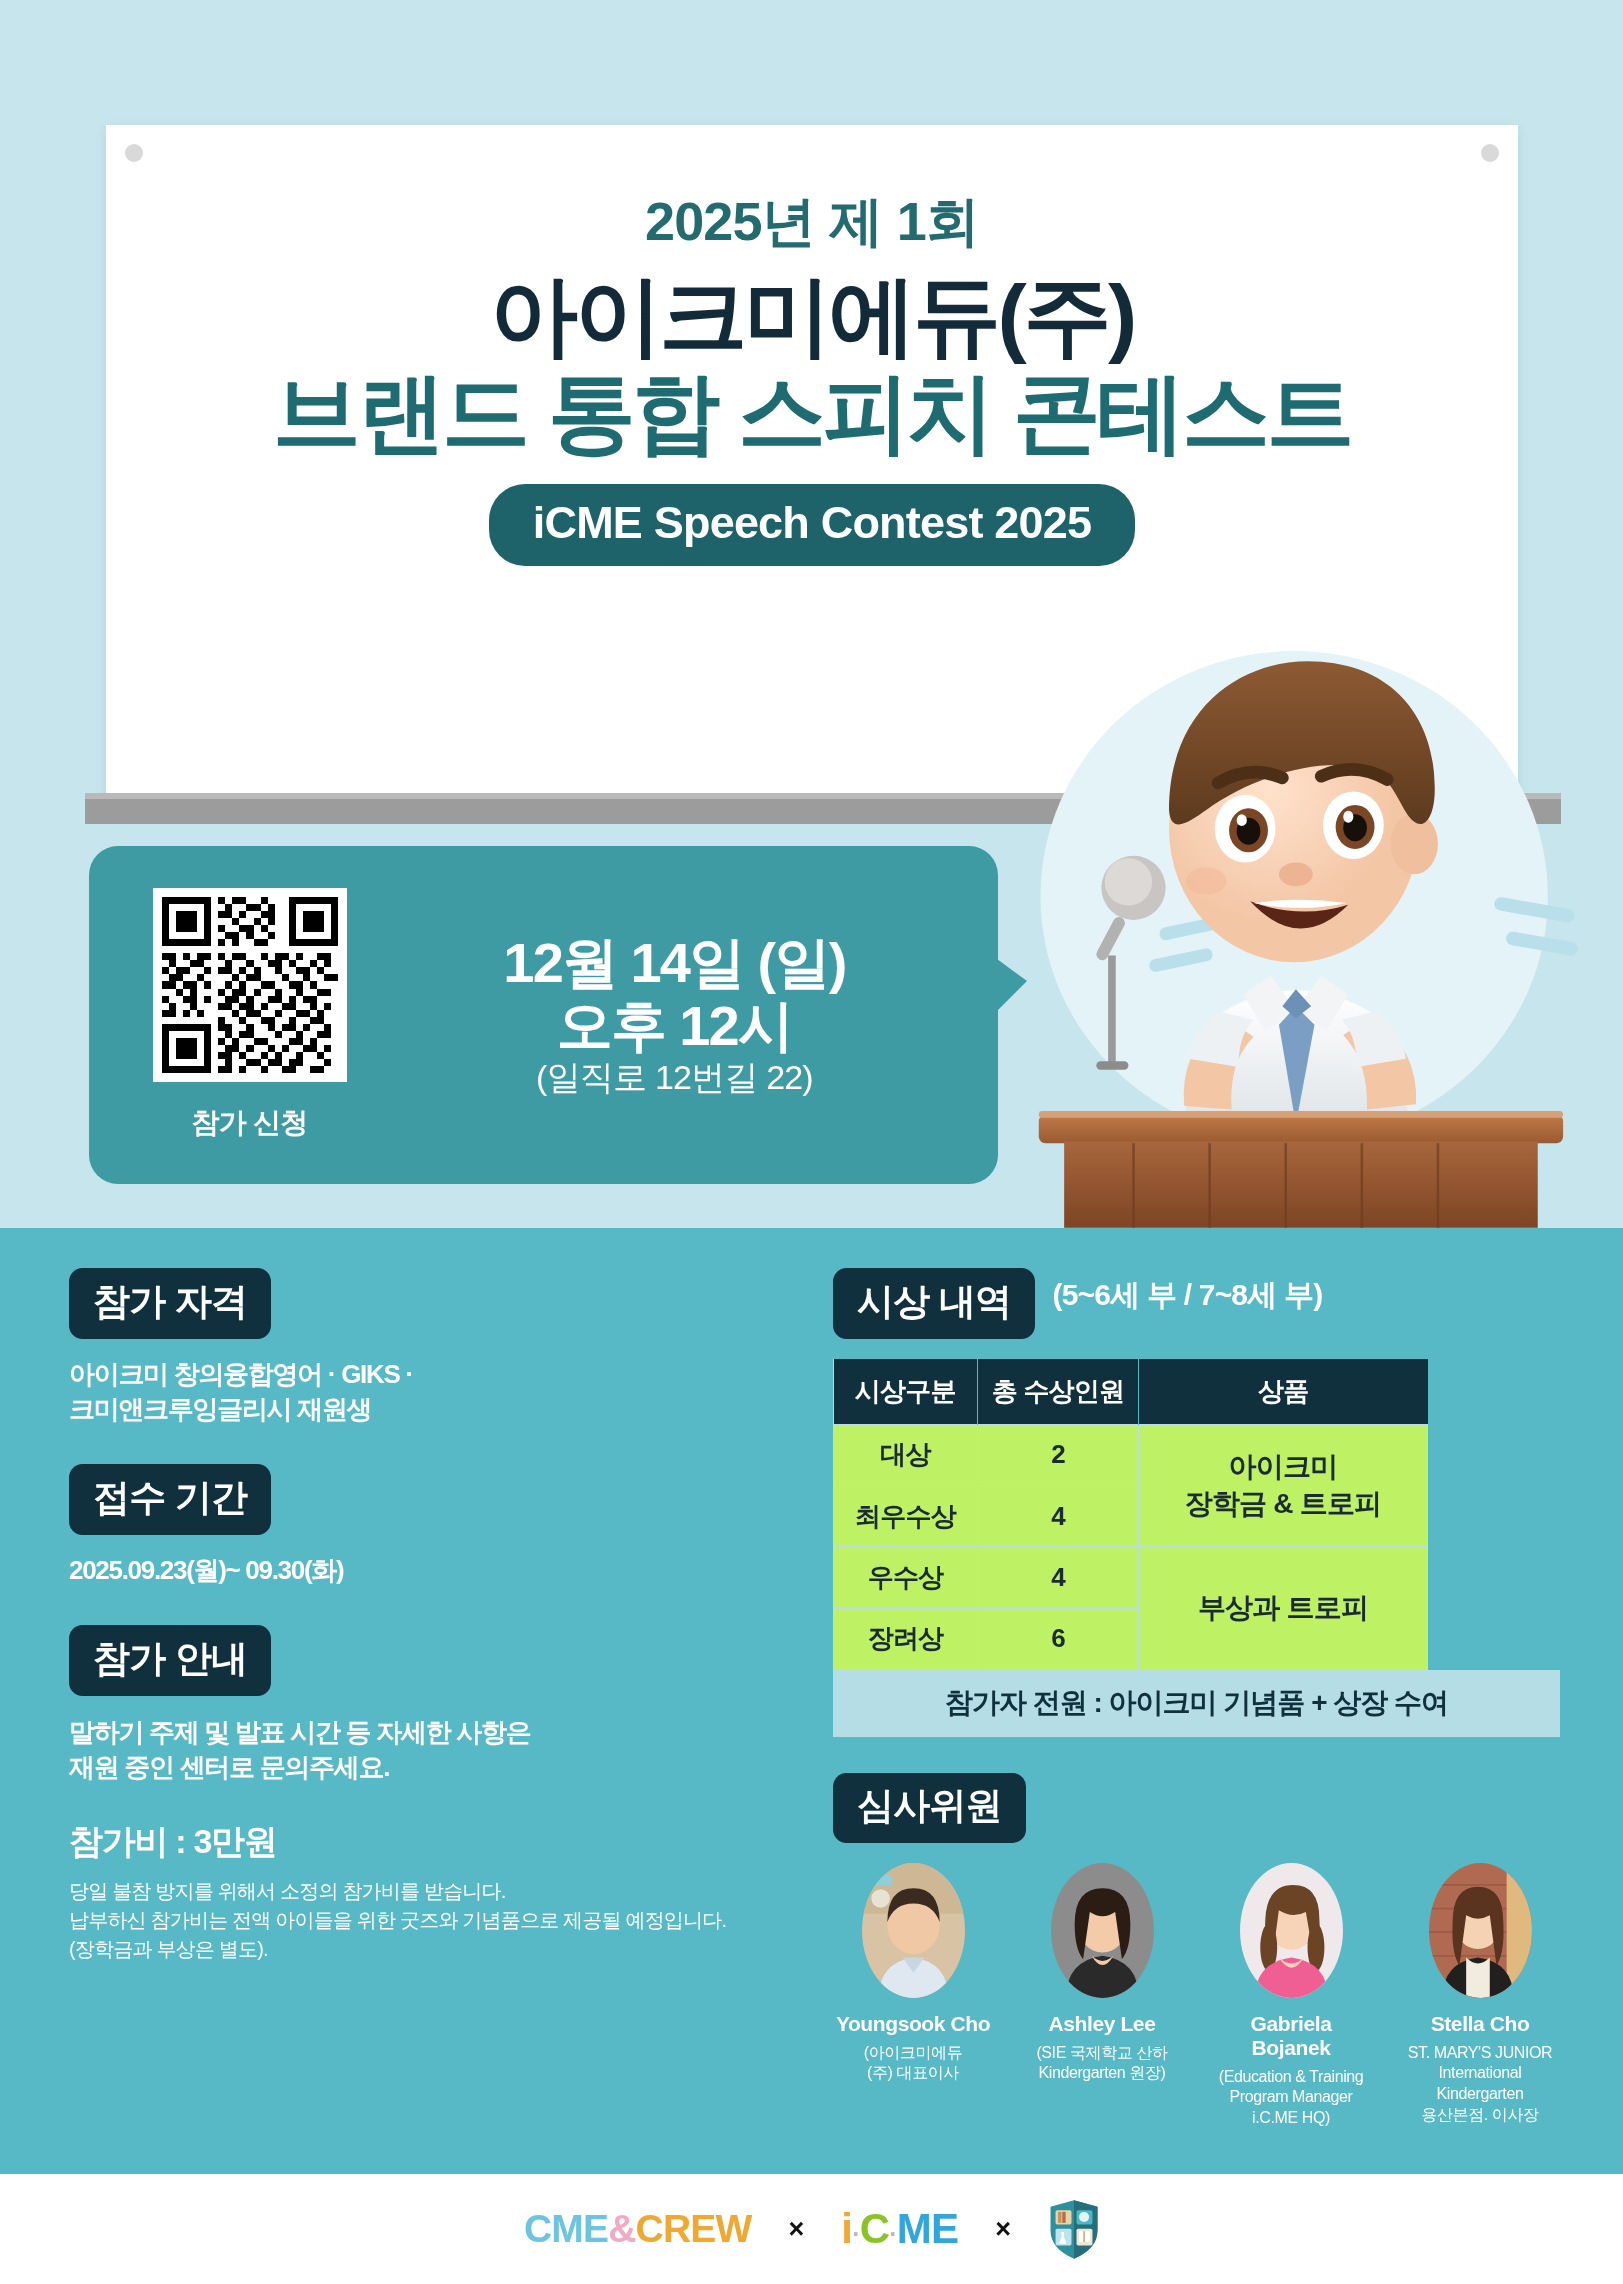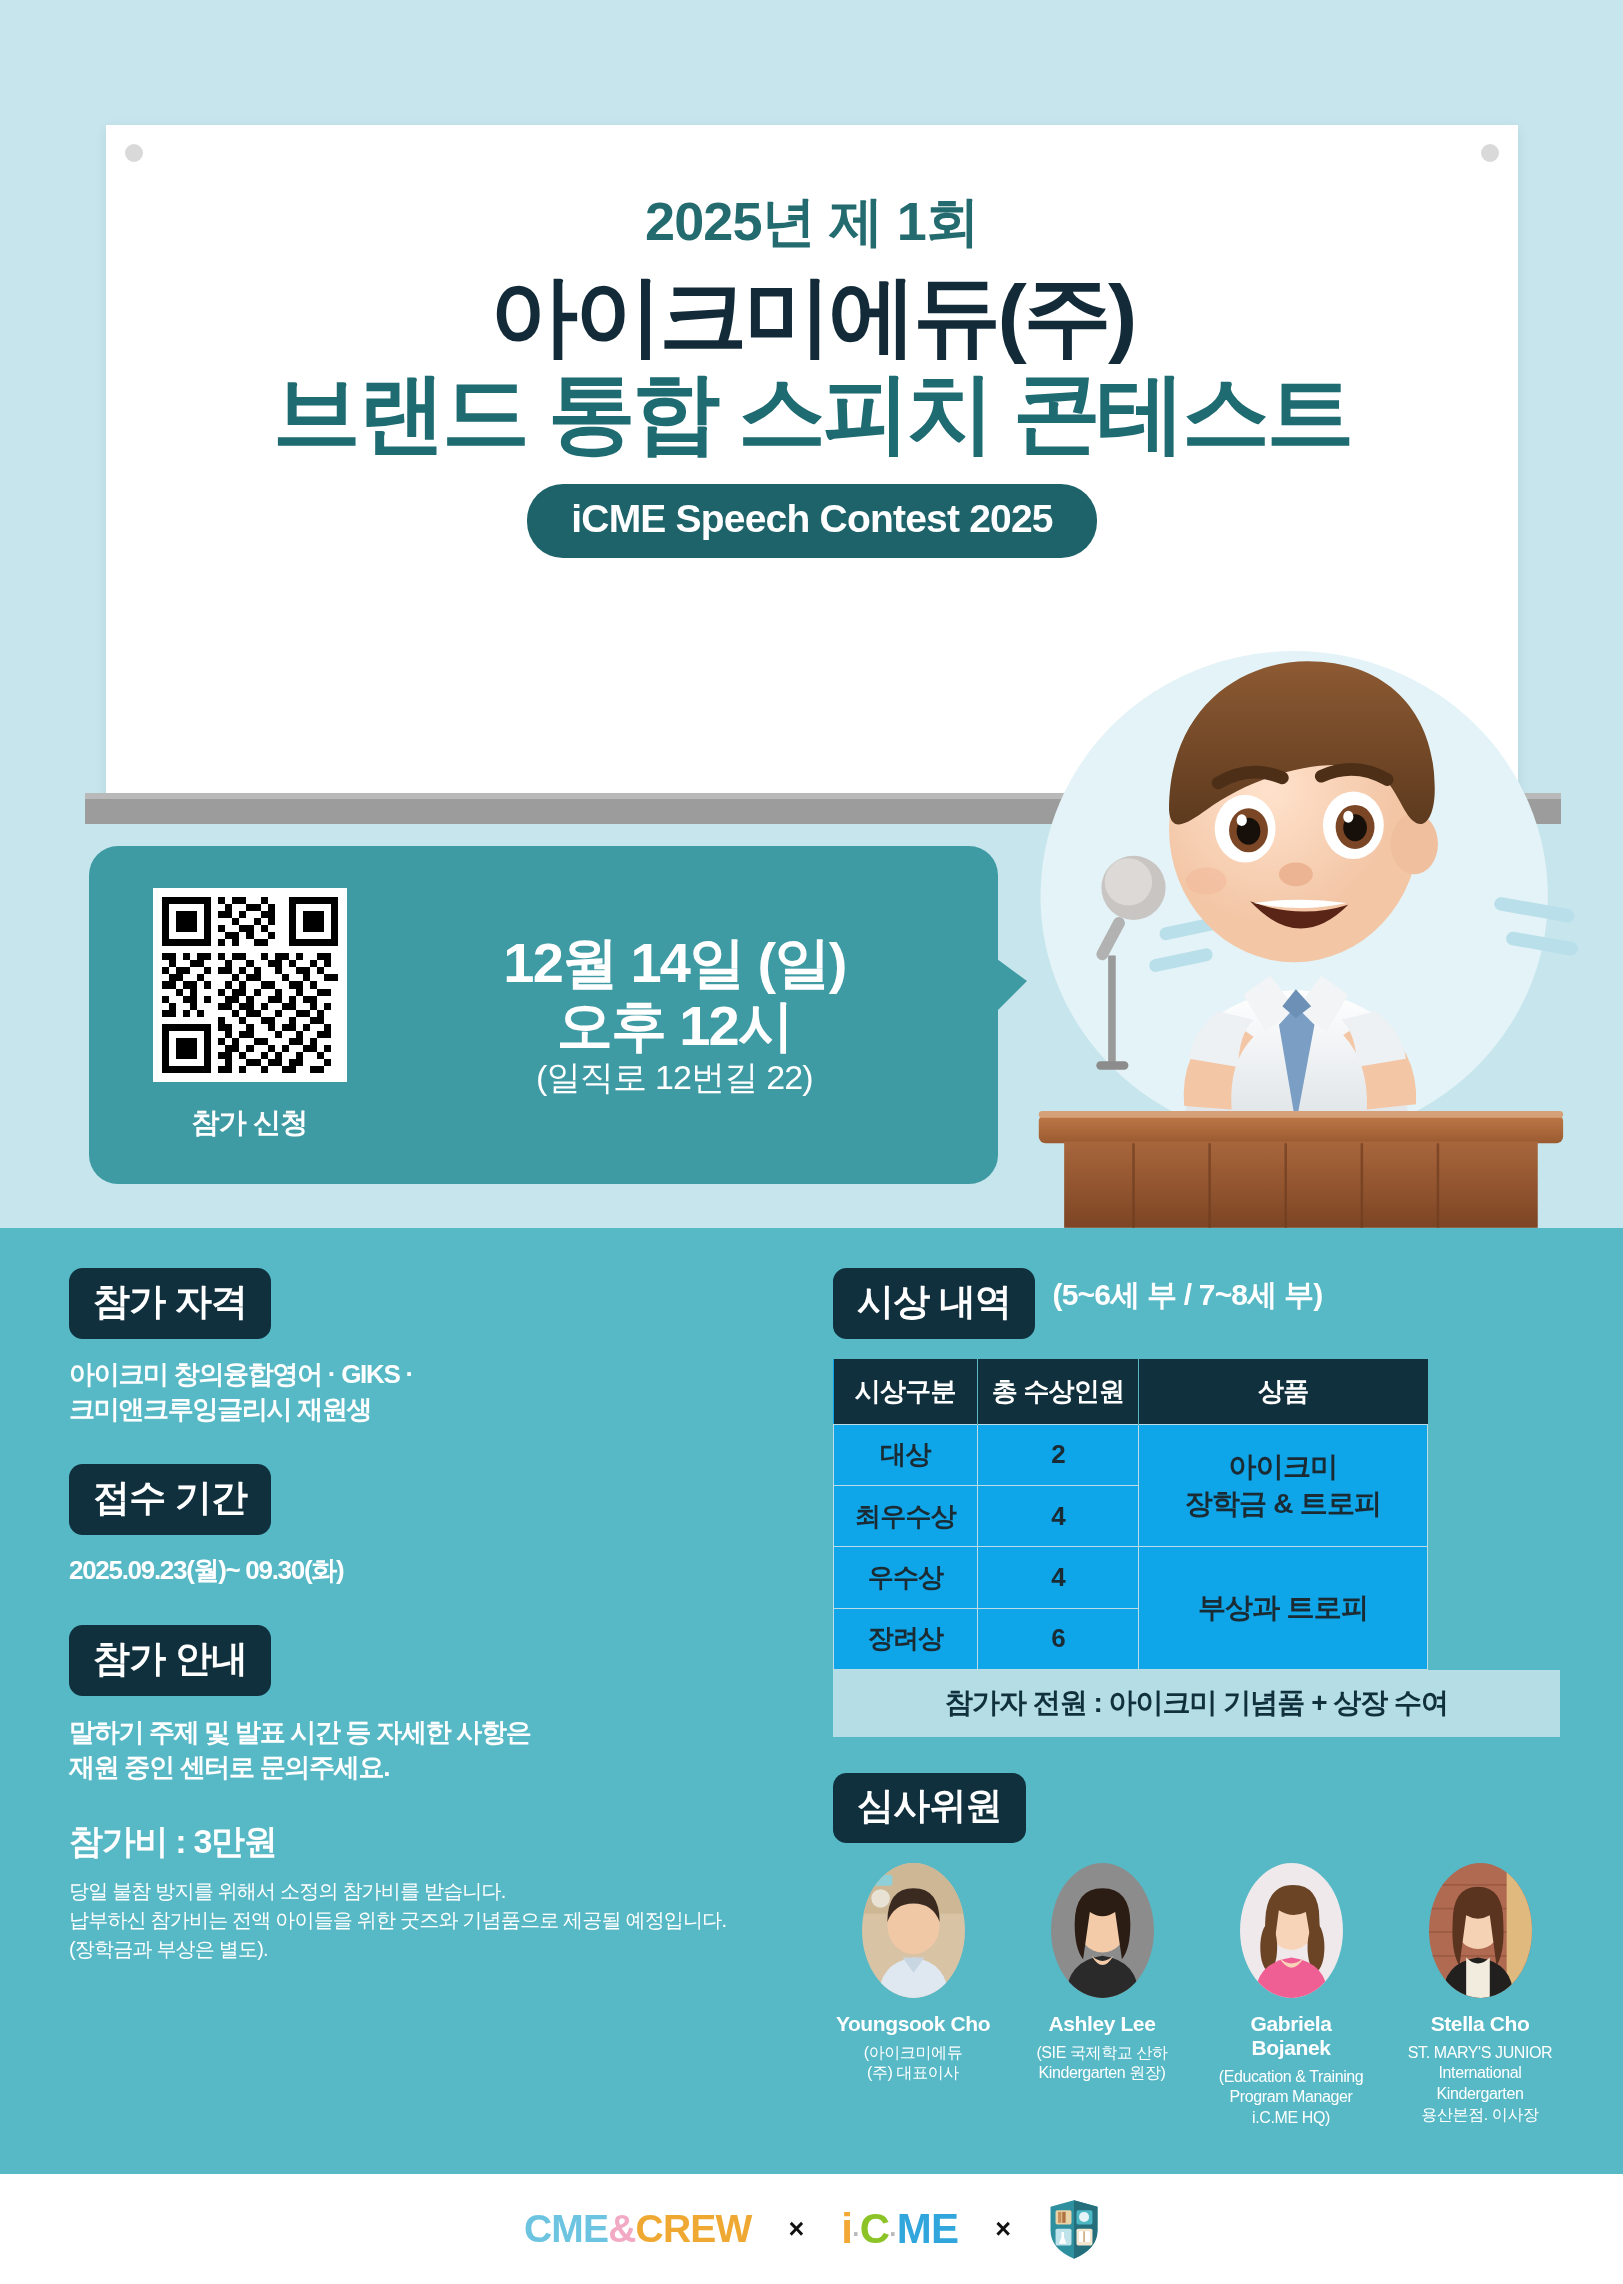--- a/index.html
+++ b/index.html
@@ -44,21 +44,21 @@
     letter-spacing:-3.4px; line-height:1.05;
   }
   .ttl-line3 {
     margin-top:5px;
     font-size:88px; font-weight:bold; color:#1e6b72;
     letter-spacing:-3.4px; line-height:1.05;
   }
   .ttl-pill {
     display:inline-block; margin-top:24px;
     background:#1d6369; color:#ffffff;
-    font-size:39px; font-weight:bold;
+    font-size:45px; font-weight:bold;
     padding:13.5px 44px 17px; border-radius:36px;
     letter-spacing:-0.8px;
   }
 
   
   .shelf {
     position:absolute; left:85px; top:793px; width:1476px; height:31px;
     background:#9c9c9c;
   }
   .shelf:after{
@@ -134,21 +134,21 @@
   .fee-note {
     margin-top:12px; color:#ffffff; font-size:20px; letter-spacing:-0.8px;
     line-height:1.45;
   }
 
   
   .col-right { position:absolute; left:833px; top:1268px; width:727px; }
 
   table.awards {
     width:595px; border-collapse:collapse; margin-top:20px;
-    background:#0ea5e9; font-size:26px;
+    background:#bef264; font-size:26px;
   }
   table.awards th {
     background:#10303d; color:#ffffff; font-weight:bold;
     padding:15px 0; letter-spacing:-0.8px; border-right:1.7px solid #57b9c6;
   }
   table.awards th:last-child { border-right:none; }
   table.awards td {
     color:#1b2b33; text-align:center; padding:12.7px 0;
     border:0.8px solid #bcdde6; letter-spacing:-0.8px; font-weight:bold;margin-top:8px;
   }

